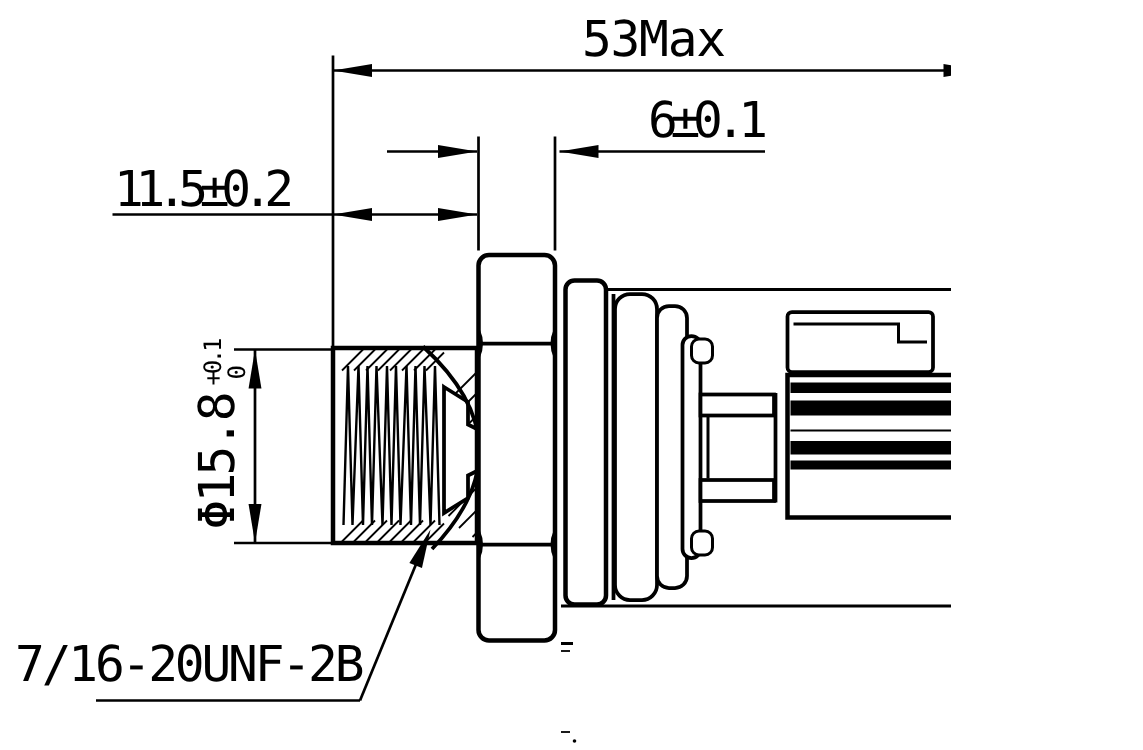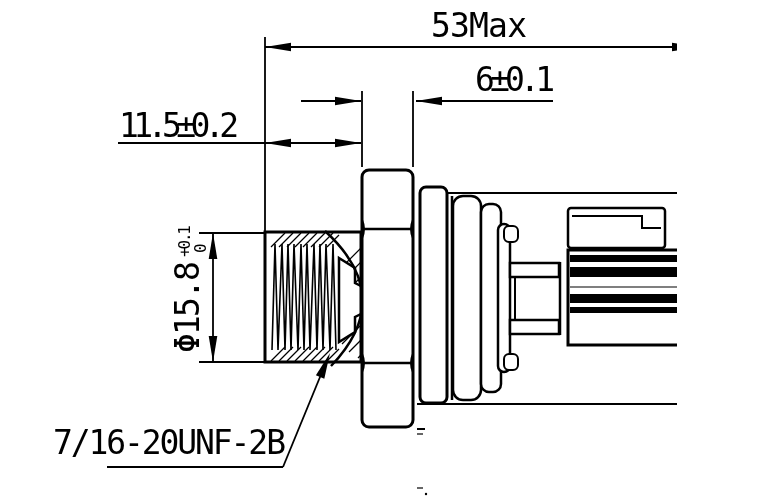--- a/index.html
+++ b/index.html
@@ -1,17 +1,17 @@
 <!DOCTYPE html>
 <html style="--line: #000000; --bg: #ffffff;"><head>
 <meta charset="utf-8">
 <style>
   :root { --line:#000000; --bg:#ffffff; }
   html,body{margin:0;padding:0;background:var(--bg);}
-  .stage{width:634px;height:500px;position:relative;background:var(--bg);overflow:hidden;margin-left:43px;}
+  .stage{width:634px;height:500px;position:relative;background:var(--bg);overflow:hidden;}
   svg{display:block;}
   .ln{stroke:var(--line);fill:none;}
   .sw3{stroke-width:3;}
   .sw25{stroke-width:2.5;}
   .sw2{stroke-width:2;}
   .sw16{stroke-width:1.6;}
   .sw12{stroke-width:1.2;}
   .dim{stroke:var(--line);stroke-width:1.8;fill:none;}
   .arr{fill:var(--line);stroke:none;}
   .wfill{fill:var(--bg);}

